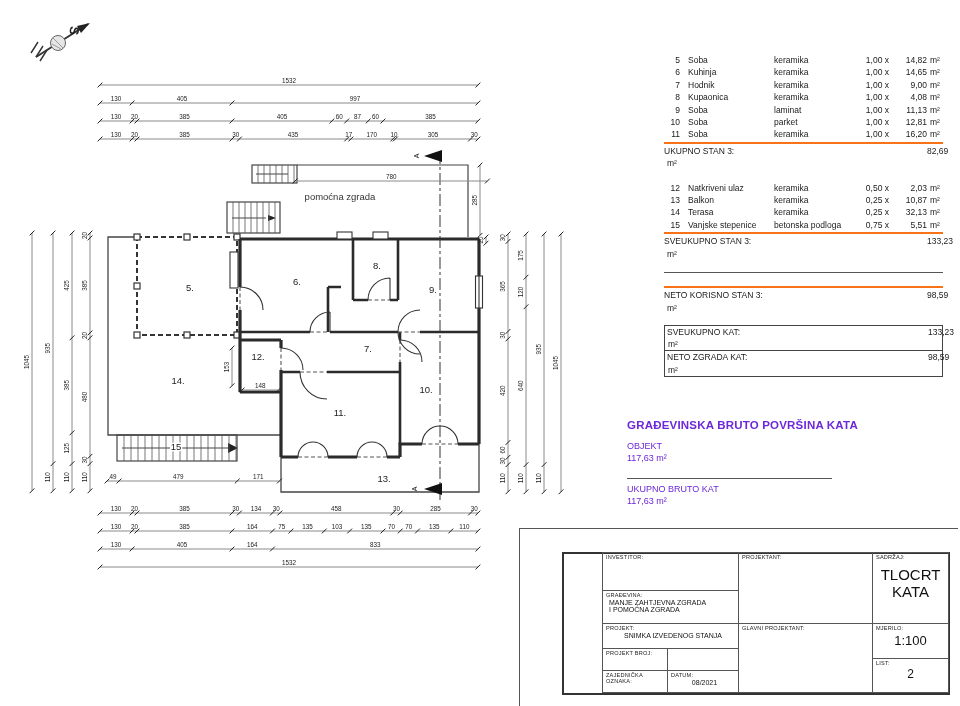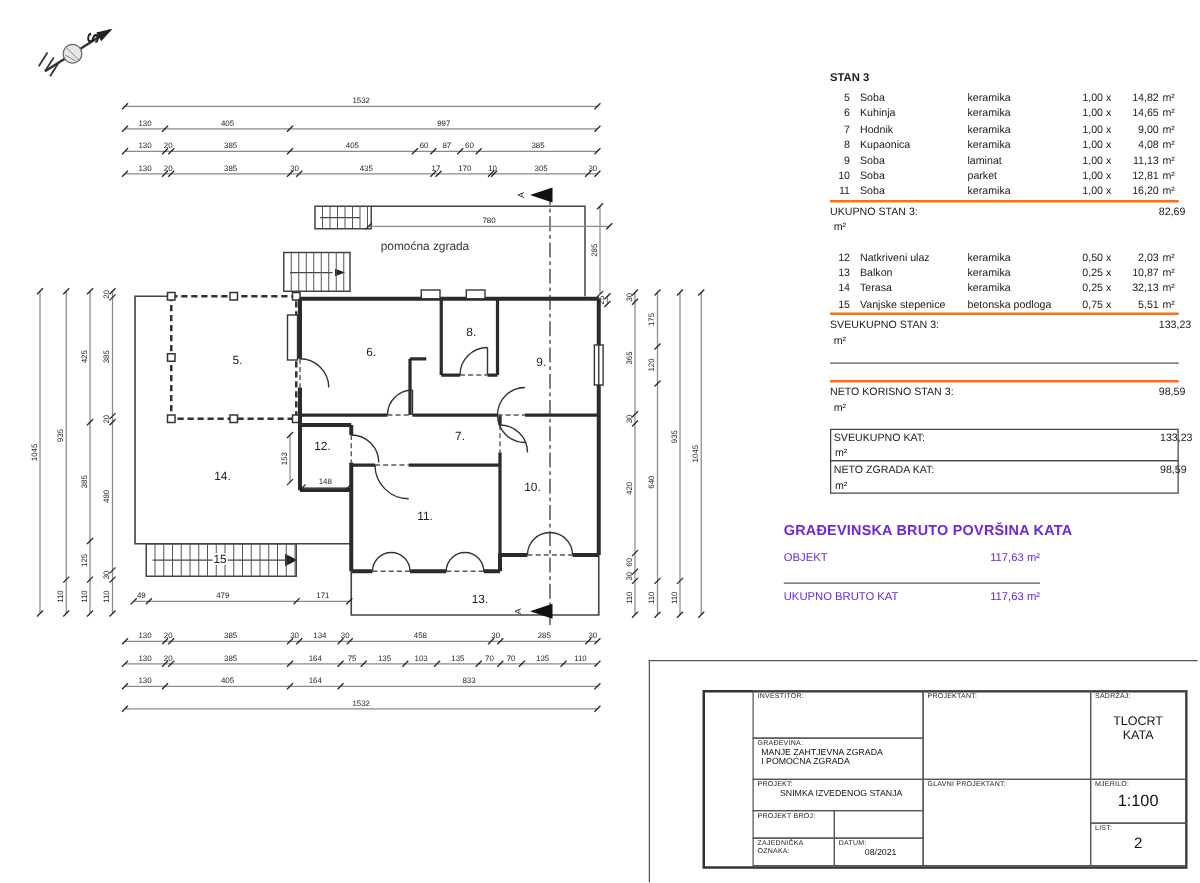--- a/index.html
+++ b/index.html
@@ -28,21 +28,21 @@
   .gap12{height:12px;} .gap8{height:8px;}
   .sepline{border-top:1px solid #555;margin:4px 0 4px 0;}
   .boxrow{border:1px solid #444;display:grid;grid-template-columns:18px 92px 71px 44px 38px 16px;
           line-height:12.2px;margin-top:-1px;}
   .boxrow .lab{grid-column:1/5;padding-left:2px;}
   .boxrow .c4{text-align:right;} .boxrow .c5{padding-left:3px;}
 
   
   #bruto{position:absolute;left:627px;top:419px;width:250px;color:#6d28d9;}
   #bruto .ttl{font-size:11.5px;font-weight:bold;letter-spacing:.2px;margin-bottom:9px;}
-  #bruto .brow{display:flex;width:205px;justify-content:space-between;font-size:9px;line-height:12px;}
+  #bruto .brow{display:flex;width:205px;justify-content:space-between;font-size:9px;line-height:12px;flex-direction:column;}
   #bruto .sep{border-top:1px solid #555;width:205px;margin:14px 0 4px 0;}
 
   
   .sheetline{position:absolute;background:#555;}
   #tblock{position:absolute;left:562px;top:552px;width:388px;height:143px;border:2px solid #333;box-sizing:border-box;}
   .tb-cell{position:absolute;border:1px solid #555;box-sizing:border-box;padding:1px 3px;}
   .tb-lab{font-size:5.6px;color:#222;letter-spacing:.2px;}
   .tb-val{font-size:7px;color:#111;white-space:pre-line;padding-left:3px;padding-top:1px;}
   .tb-center{display:flex;align-items:center;justify-content:center;text-align:center;}
 </style>
@@ -374,21 +374,20 @@
         <text x="258" y="360" text-anchor="middle" class="room-text">12.</text>
         <text x="178" y="384" text-anchor="middle" class="room-text">14.</text>
         <text x="340" y="416" text-anchor="middle" class="room-text">11.</text>
         <text x="426" y="393" text-anchor="middle" class="room-text">10.</text>
         <text x="176" y="450" text-anchor="middle" class="room-text">15</text>
         <text x="384" y="482" text-anchor="middle" class="room-text">13.</text>
       </g>
   </svg>
 
   <div id="area-table">
-    <div class="sub">STAN 3</div>
 
       <div class="trow">
         <span class="c0">5</span>
         <span class="c1">Soba</span>
         <span class="c2">keramika</span>
         <span class="c3">1,00 x</span>
         <span class="c4">14,82</span>
         <span class="c5">m²</span>
       </div>
 
@@ -566,21 +565,21 @@
     <div class="tb-val" style="text-align:center;">08/2021</div>
   </div>
   <div class="tb-cell" style="left:738px;top:552px;width:135px;height:72px;">
     <div class="tb-lab">PROJEKTANT:</div>
   </div>
   <div class="tb-cell" style="left:738px;top:623px;width:135px;height:70px;">
     <div class="tb-lab">GLAVNI PROJEKTANT:</div>
   </div>
   <div class="tb-cell" style="left:872px;top:552px;width:77px;height:72px;">
     <div class="tb-lab">SADRŽAJ:</div>
-    <div class="tb-center" style="height:46px;font-size:10px;white-space:pre-line;">TLOCRT
+    <div class="tb-center" style="height:46px;font-size:15px;white-space:pre-line;">TLOCRT
 KATA</div>
   </div>
   <div class="tb-cell" style="left:872px;top:623px;width:77px;height:36px;">
     <div class="tb-lab">MJERILO:</div>
     <div class="tb-center" style="height:18px;font-size:13px;">1:100</div>
   </div>
   <div class="tb-cell" style="left:872px;top:658px;width:77px;height:35px;">
     <div class="tb-lab">LIST:</div>
     <div class="tb-center" style="height:16px;font-size:12px;">2</div>
   </div>

